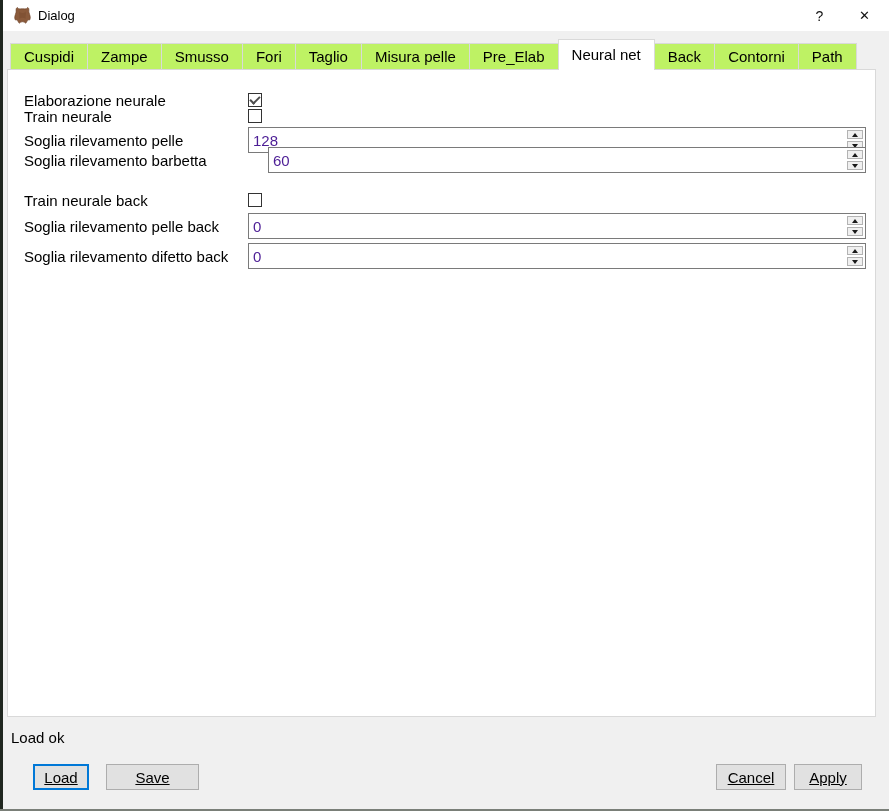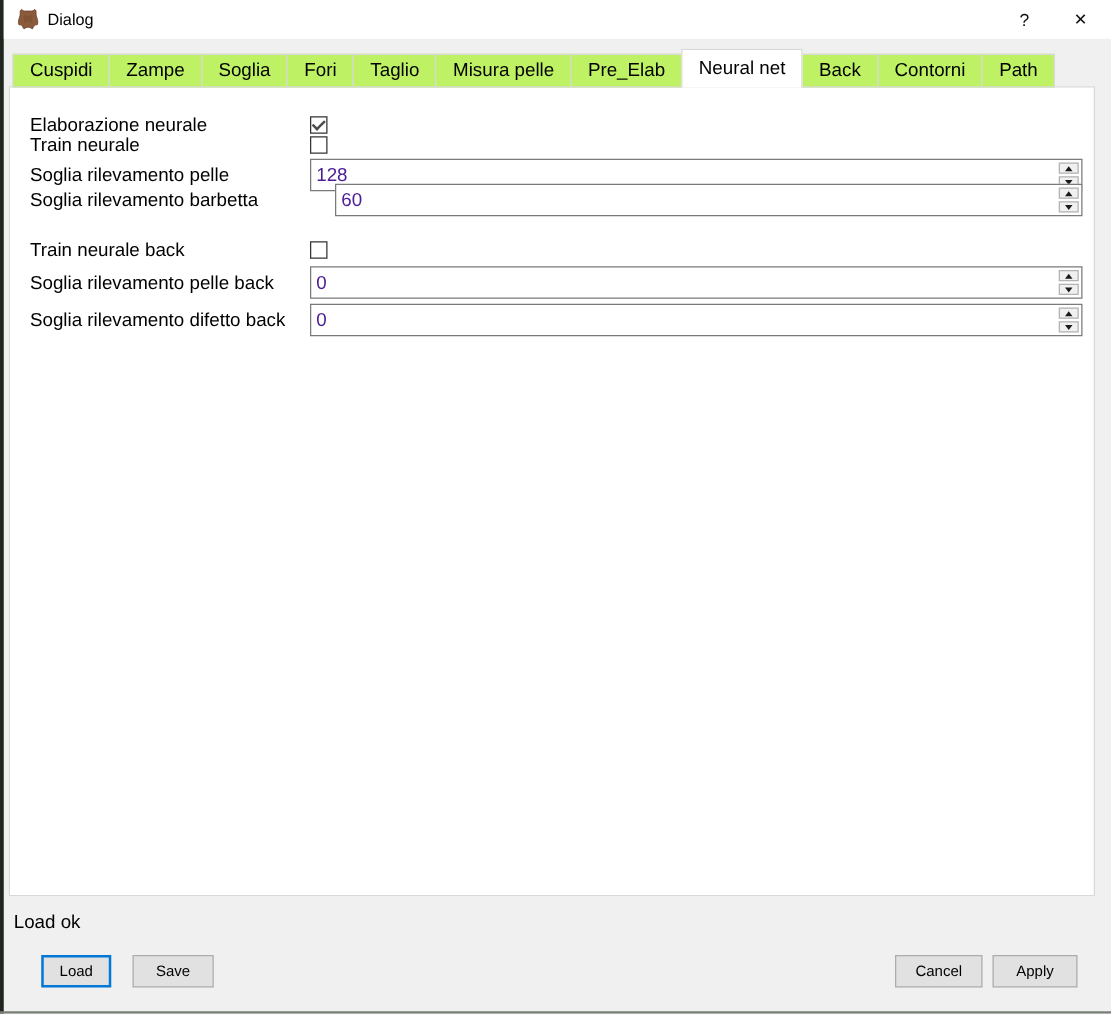--- a/index.html
+++ b/index.html
@@ -86,24 +86,24 @@
   .r4 { top:119px; height:22px; }
   .r5 { top:143px; height:26px; }
   .r6 { top:173px; height:26px; }
 
   
   .status { position:absolute; left:11px; top:729px; font-size:15px; }
   .btn {
     position:absolute; top:764px; height:26px;
     background:#e1e1e1; border:1px solid #adadad;
     display:flex; align-items:center; justify-content:center;
-    font-size:12px; font-family:"Liberation Sans", sans-serif;
+    font-size:15px; font-family:"Liberation Sans", sans-serif;text-decoration:underline;
   }
   .btn-load { left:33px; width:56px; border:2px solid #0078d7; }
-  .btn-save { left:106px; width:65px; }
+  .btn-save { left:106px; width:93px; }
   .btn-cancel { left:716px; width:70px; }
   .btn-apply { left:794px; width:68px; }
 </style>
 </head>
 <body>
 
 <div class="edge-left"></div>
 <div class="edge-bottom"></div>
 
 <div class="titlebar">
@@ -116,21 +116,21 @@
     <span>?</span>
   </div>
   <div class="caption-btn btn-close">
     <span>✕</span>
   </div>
 </div>
 
 <div class="tabbar">
   <div class="tab">Cuspidi</div>
   <div class="tab">Zampe</div>
-  <div class="tab">Soglia</div>
+  <div class="tab">Smusso</div>
   <div class="tab">Fori</div>
   <div class="tab">Taglio</div>
   <div class="tab">Misura pelle</div>
   <div class="tab">Pre_Elab</div>
   <div class="tab active">Neural net</div>
   <div class="tab">Back</div>
   <div class="tab">Contorni</div>
   <div class="tab">Path</div>
 </div>
 

